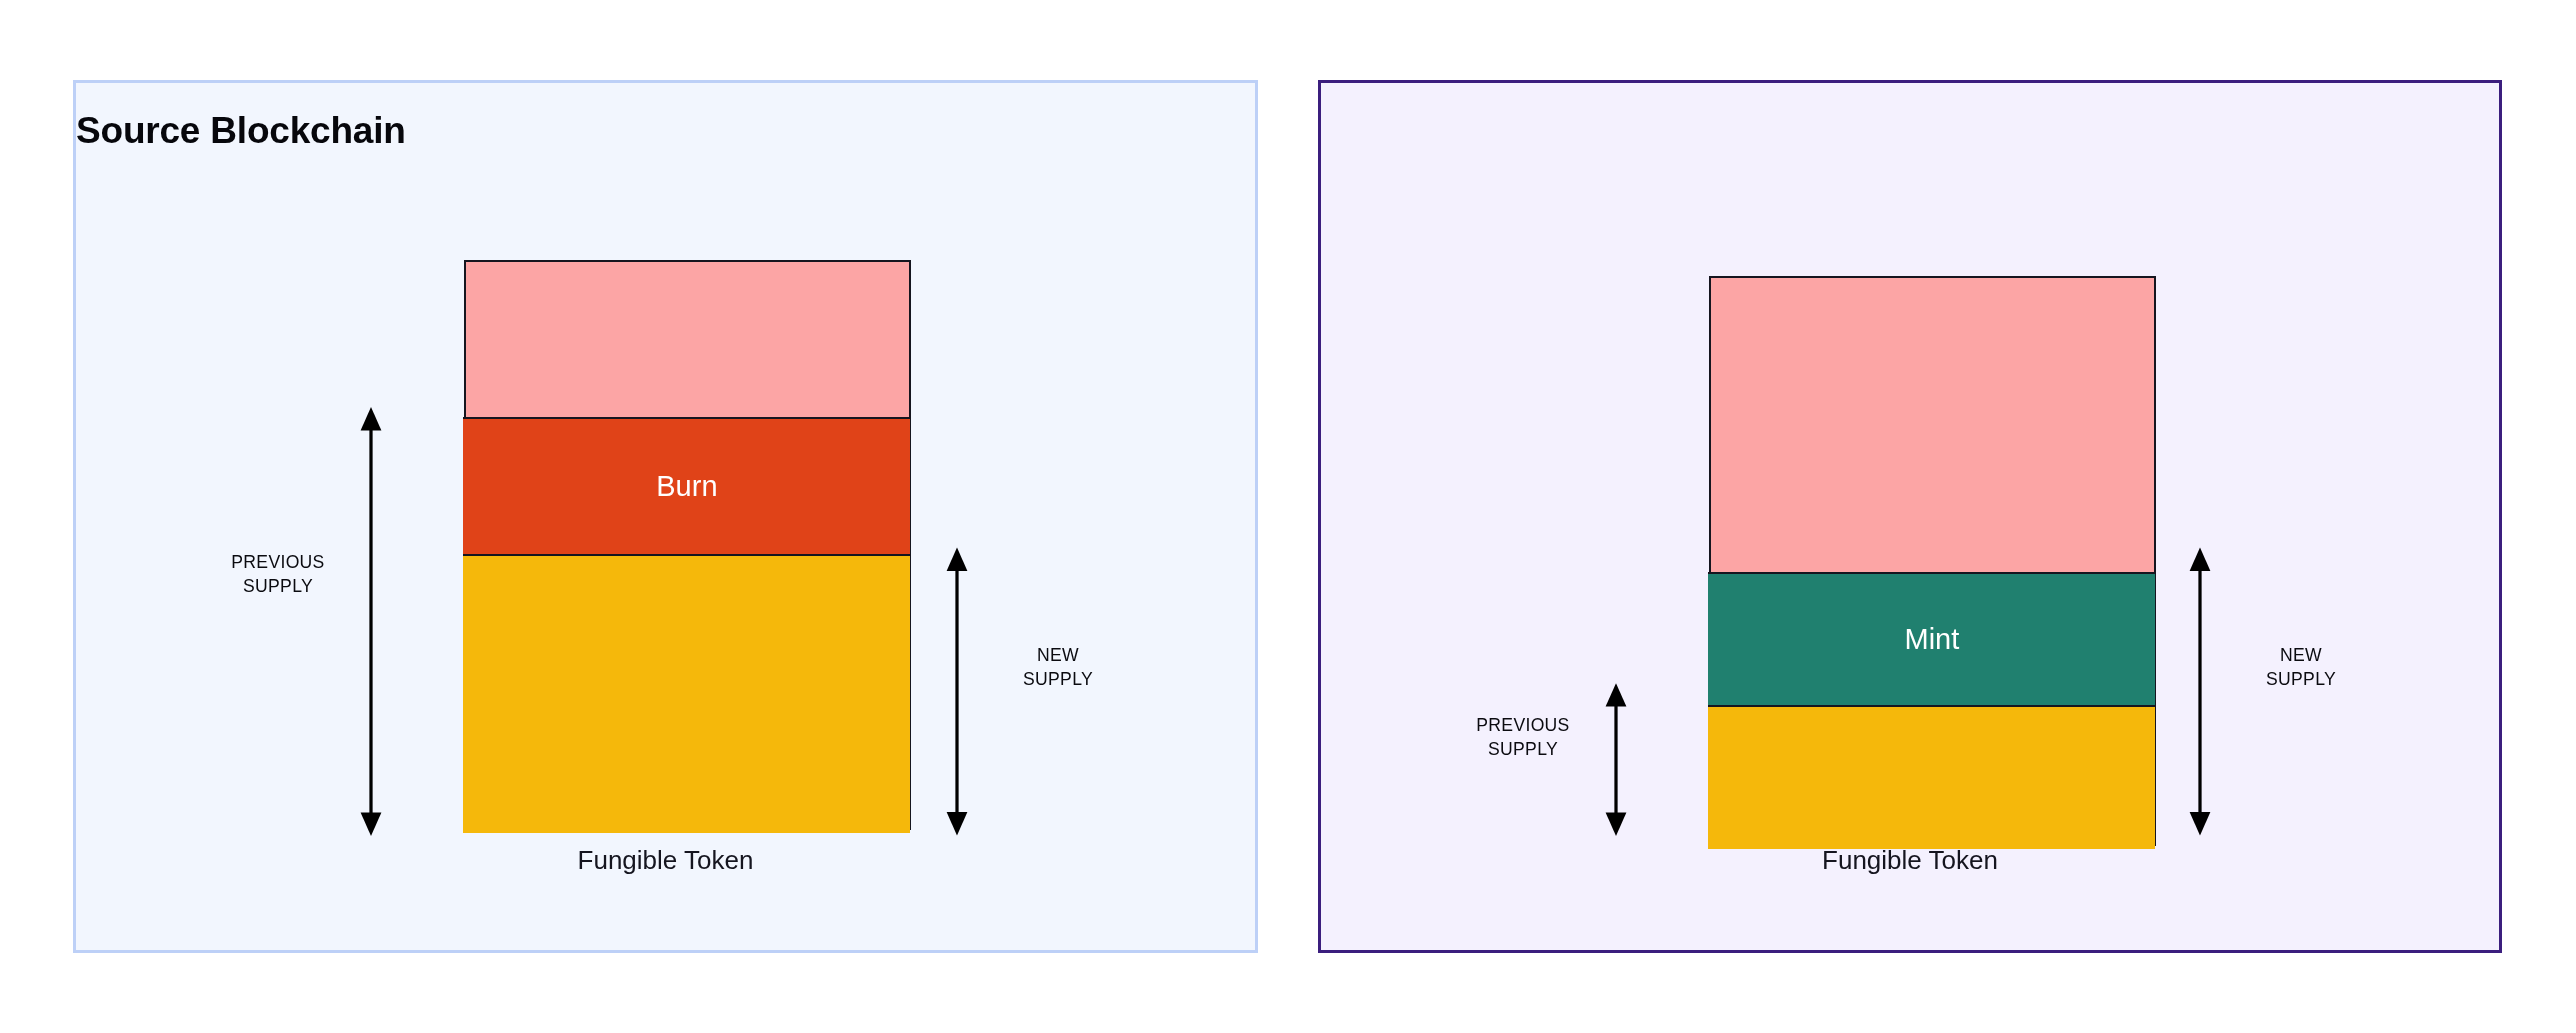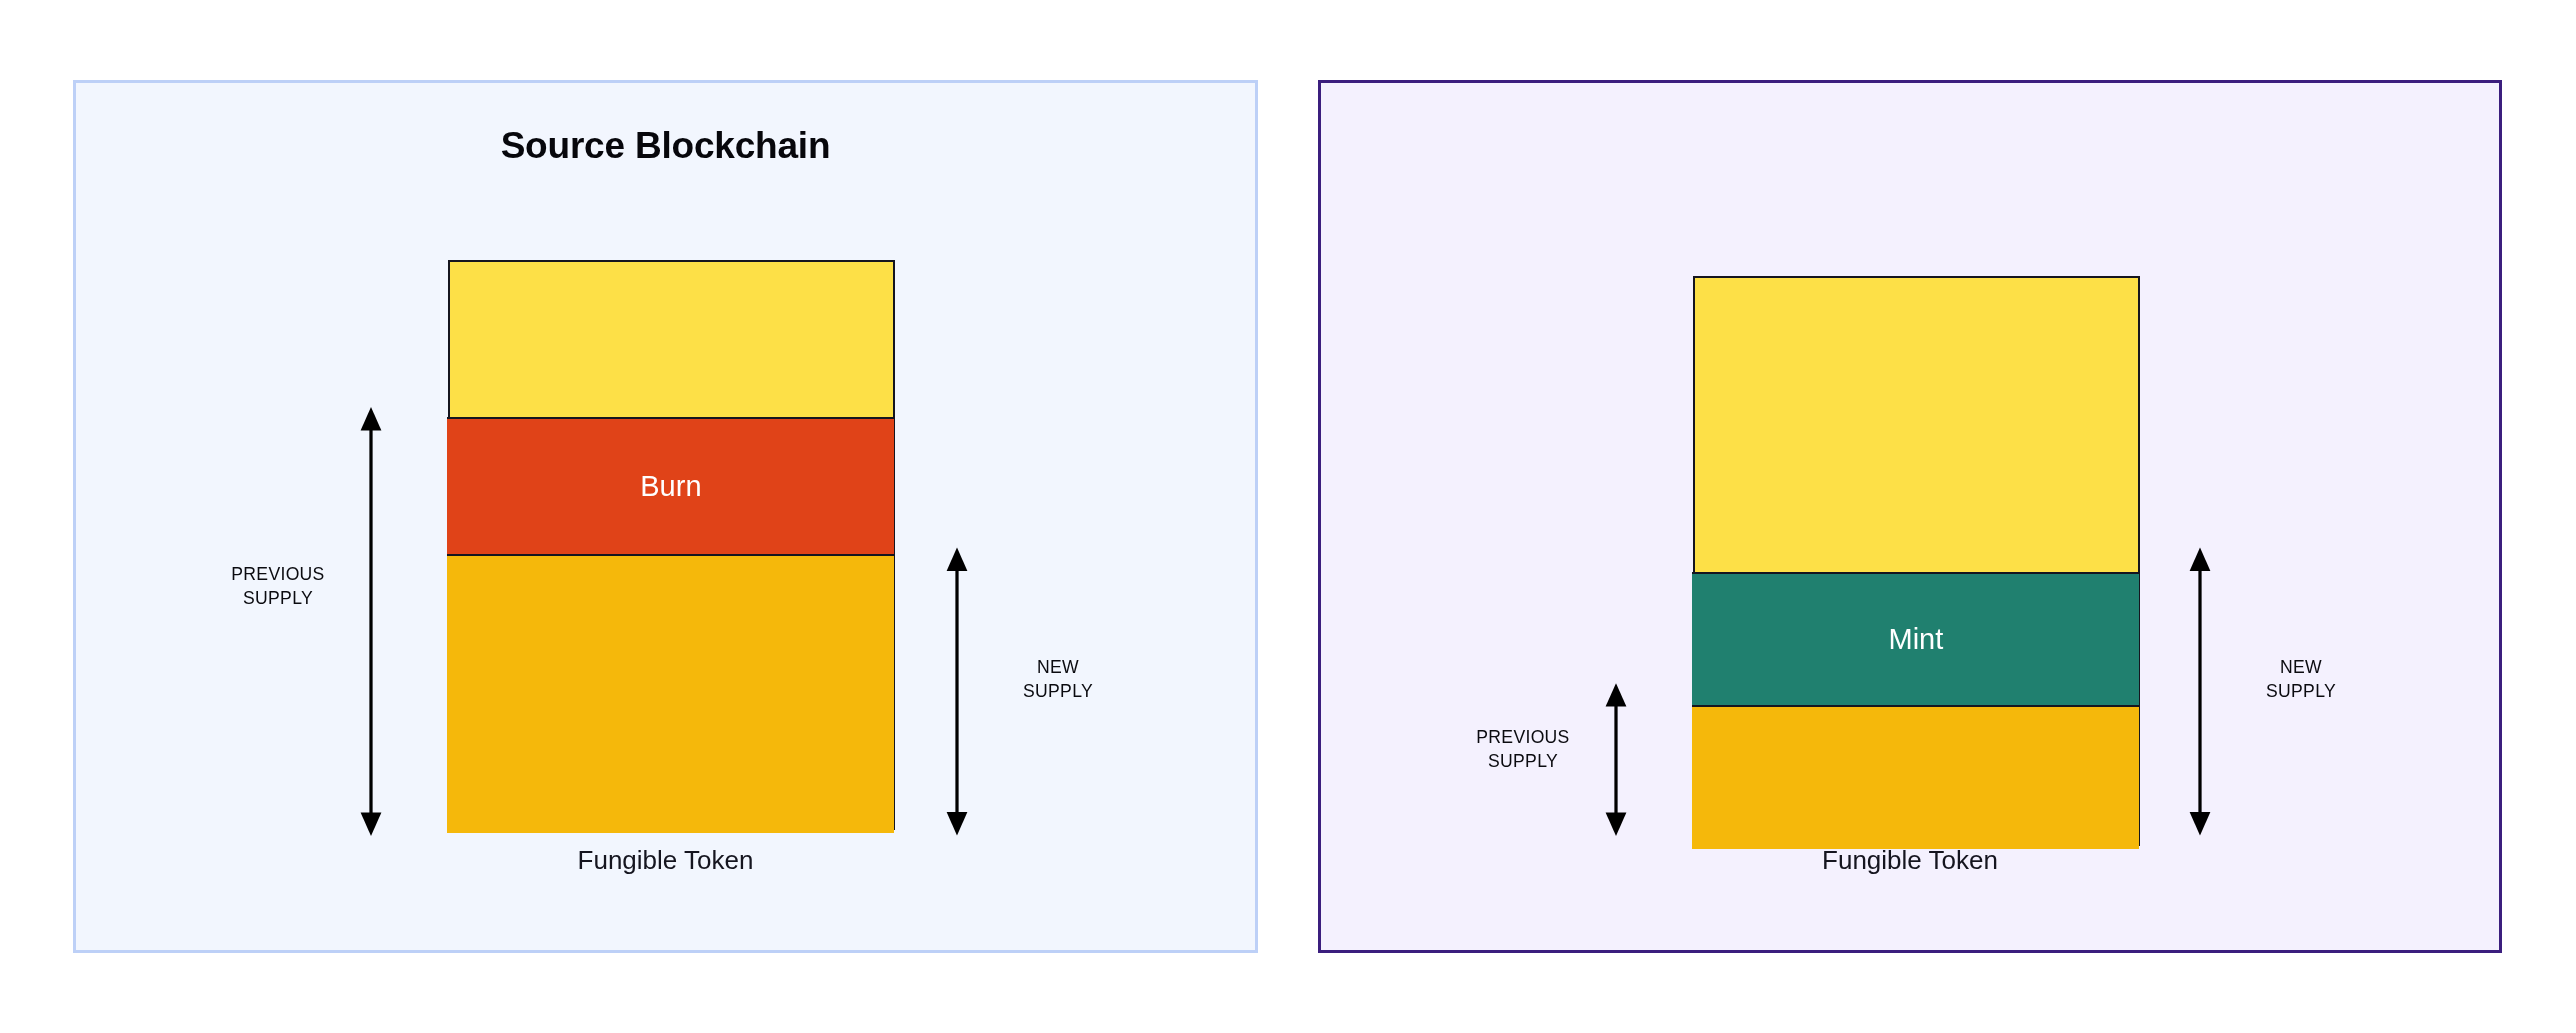--- a/index.html
+++ b/index.html
@@ -29,36 +29,36 @@
   }
   .panel-destination {
     left: 1318px;
     width: 1184px;
     background: #F4F1FE;
     border: 3.3px solid #3B1E7E;
   }
 
   .panel-title {
     position: absolute;
-    top: 42px;
+    top: 27px;
     left: 0;
     width: 100%;
-    text-align: center;
     font-size: 37px;
     font-weight: 700;
     color: #07070C;
     letter-spacing: -0.2px;
     white-space: nowrap;
   }
 
   .bar {
     position: absolute;
     box-sizing: border-box;
     border: 2.6px solid #15151F;
-    background: #fde047;
+    background: #fca5a5;
+    margin-left: 16px;
   }
   .bar-source {
     left: 372px;
     top: 177px;
     width: 447px;
     height: 570px;
   }
   .bar-destination {
     left: 372px;
     top: 193px;
@@ -122,21 +122,20 @@
 
   .dim-label {
     position: absolute;
     font-size: 17.6px;
     font-weight: 400;
     color: #0B0B10;
     line-height: 1.34;
     letter-spacing: 0.3px;
     text-align: center;
     white-space: pre-line;
-    margin-top: 12px;
   }
 </style>
 </head>
 <body>
 
 <div class="panel panel-source">
 
   <div class="panel-title">Source Blockchain</div>
 
   <svg class="arrow-svg" style="left:282px; top:323px; width:26px; height:431px;" viewBox="0 0 40 660">

